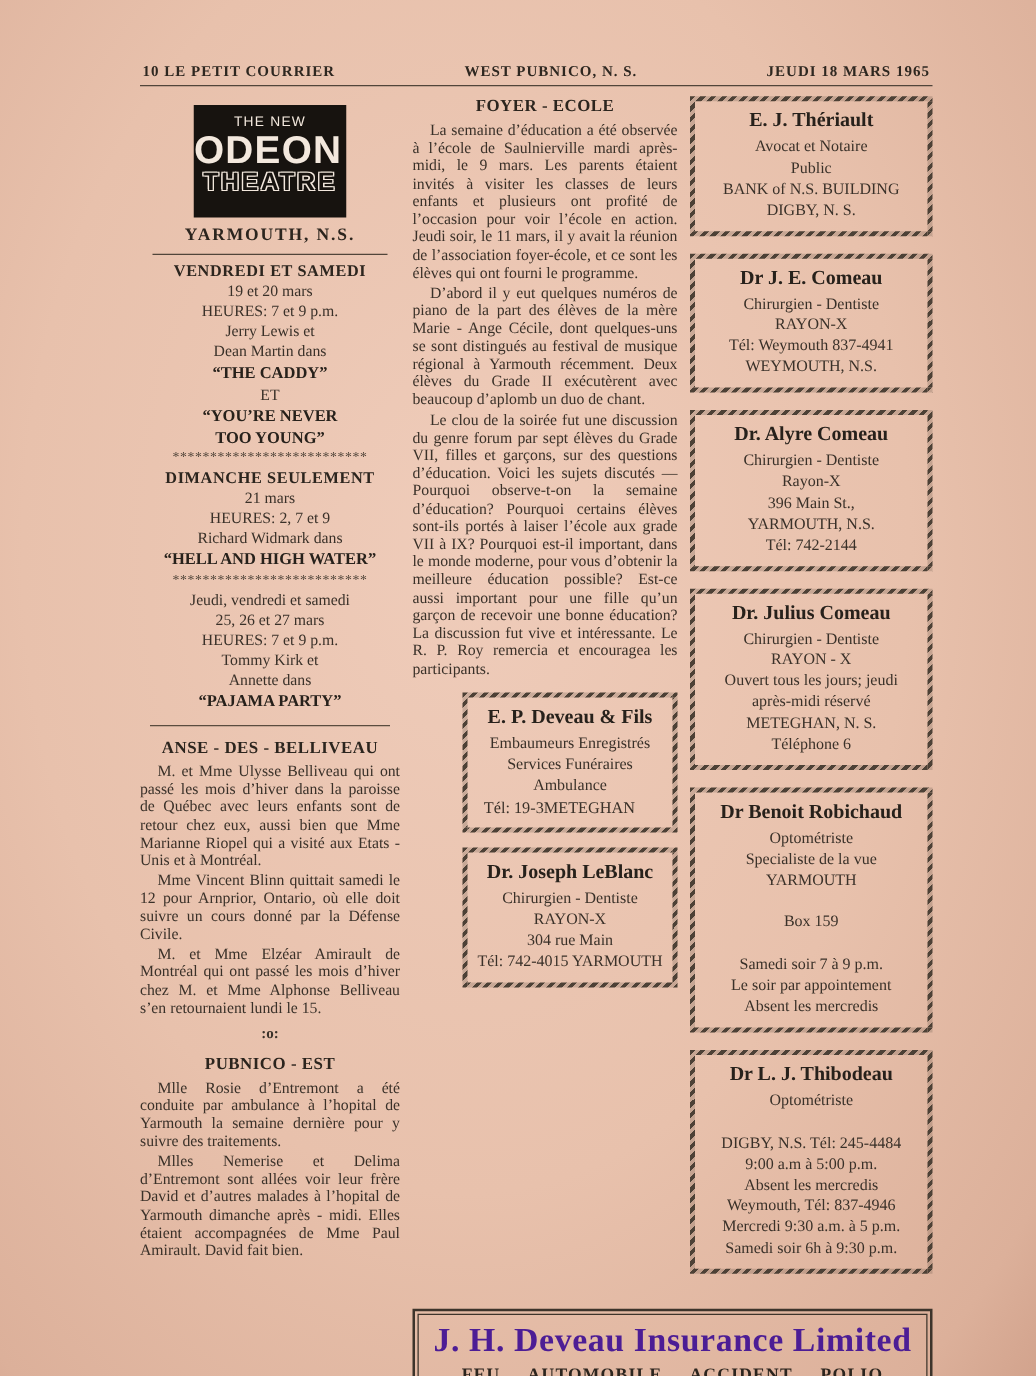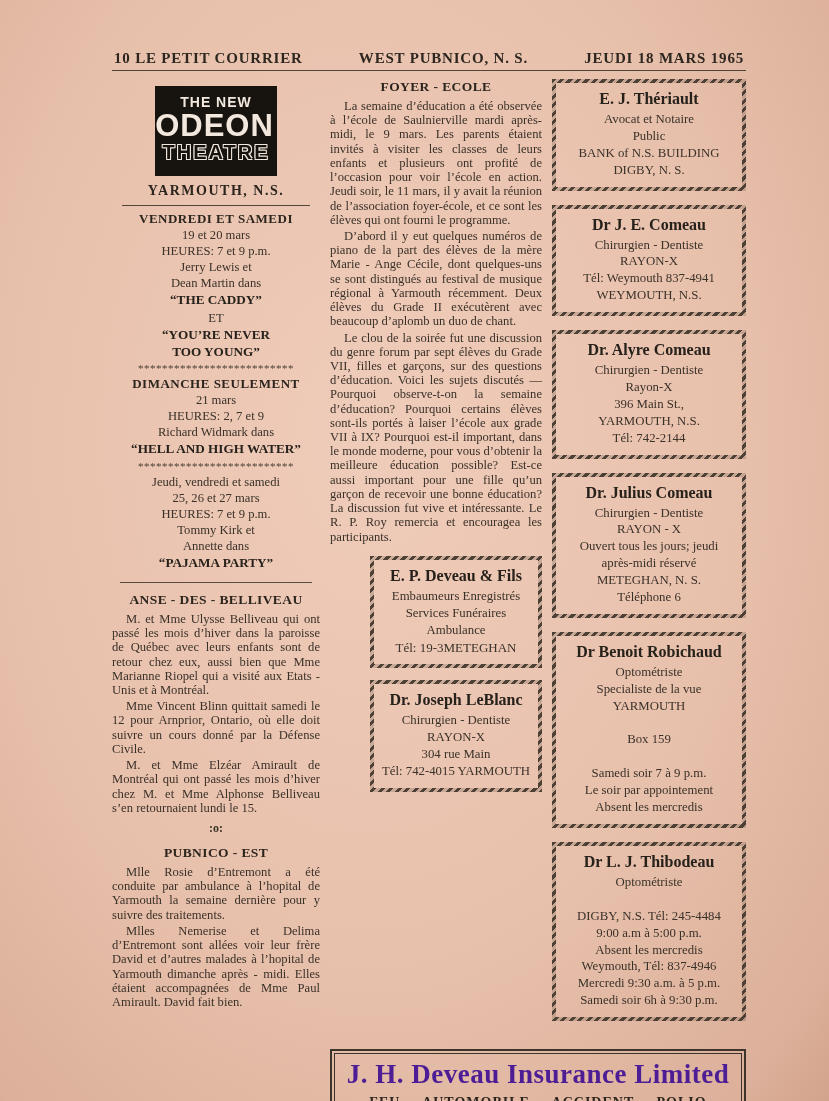--- a/index.html
+++ b/index.html
@@ -10,21 +10,21 @@
     font-family: "Liberation Serif", "DejaVu Serif", serif;
     color: #3a3129;
     overflow: hidden;
     position: relative;
   }
   .page { position: absolute; left: 112px; top: 50px; width: 634px; }
 
   
   .masthead {
     display: flex; justify-content: space-between; align-items: baseline;
-    font-weight: bold; font-size: 15px; letter-spacing: 0.8px; color: #2e2720;
+    font-weight: bold; font-size: 12px; letter-spacing: 0.8px; color: #2e2720;
     padding: 0 2px 3px 2px;
     text-align: right;
   }
   .masthead-rule { border-top: 1.5px solid #51453a; margin-bottom: 8px; }
 
   
   .columns { display: flex; gap: 10px; }
   .col-left  { width: 208px; flex: none; }
   .col-rest  { flex: 1; min-width: 0; }
   .cols-mr   { display: flex; gap: 10px; }
@@ -43,21 +43,21 @@
   .sep-oo { text-align: center; font-weight: bold; font-size: 12px; margin: 6px 0 0 0; }
   .rule-thin { border-top: 1px solid #5a4c3f; margin: 10px 8px 2px 8px; }
 
   
   .theatre { text-align: center; padding: 4px 4px 0 4px; }
   .logo {
     width: 120px; height: 88px; margin: 4px auto 6px auto;
     background: #17130f; color: #f3e8dd; padding-top: 7px;
     box-shadow: 0 0 0 1px #17130f;
   }
-  .logo-top { font-family: "Liberation Sans", sans-serif; font-weight: bold; font-size: 14px; letter-spacing: 1px; }
+  .logo-top { font-family: "Liberation Sans", sans-serif; font-weight: normal; font-size: 11px; letter-spacing: 1px; }
   .logo-main-row { display: flex; align-items: center; justify-content: center; gap: 3px; }
   .logo-main { font-family: "Liberation Sans", sans-serif; font-weight: bold; font-size: 31px; letter-spacing: 1px; line-height: 1; }
   .logo-bottom {
     font-family: "Liberation Sans", sans-serif; font-weight: bold; font-size: 20px; letter-spacing: 2px;
     color: #17130f;
     text-shadow: -1px -1px 0 #f3e8dd, 1px -1px 0 #f3e8dd, -1px 1px 0 #f3e8dd, 1px 1px 0 #f3e8dd;
   }
   .theatre-city { font-weight: bold; font-size: 14px; letter-spacing: 1.5px; margin: 8px 0 6px 0; color: #2c251e; }
   .theatre-rule { border-top: 1.2px solid #51453a; margin: 2px 6px 5px 6px; }
   .show-head { font-weight: bold; font-size: 13px; letter-spacing: 0.5px; margin-top: 2px; color: #2c251e; }
@@ -66,21 +66,21 @@
   .stars { font-size: 11px; letter-spacing: 0.5px; overflow: hidden; white-space: nowrap; margin: 2px 0; color: #4a3f34; }
 
   
   .adbox {
     border: 4px solid #4d4136;
     border-image: repeating-linear-gradient(135deg, #4d4136 0, #4d4136 3px, rgba(77,65,54,0.22) 3px, rgba(77,65,54,0.22) 6px) 4;
     padding: 7px 5px 8px 5px; text-align: center; margin-bottom: 14px;
   }
   .ad-title { font-weight: bold; font-size: 16px; color: #27211b; margin-bottom: 3px; }
   .ad-lines { font-size: 12.8px; line-height: 1.32; white-space: pre-line; }
-  .ad-telrow { display: flex; justify-content: center; font-size: 13px; padding: 2px 8px 0 8px; }
+  .ad-telrow { display: flex; justify-content: flex-start; font-size: 13px; padding: 2px 8px 0 8px; }
   .col-mid .adbox { margin-top: 12px; margin-bottom: 0; margin-left: 40px; }
 
   
   .bottom-ad { border: 2px solid #3d342b; margin-top: 14px; padding: 2px; }
   .bottom-ad-inner { border: 1px solid #3d342b; padding: 6px 8px 8px 8px; text-align: center; }
   .ba-title { font-weight: bold; font-size: 27px; letter-spacing: 0.5px; color: #4c1d95; line-height: 1.1; }
   .ba-line1 { font-weight: bold; font-size: 14px; word-spacing: 18px; letter-spacing: 1px; margin-top: 5px; color: #2c251e; }
 
   .proj { width: 20px; height: 20px; }
 </style>

